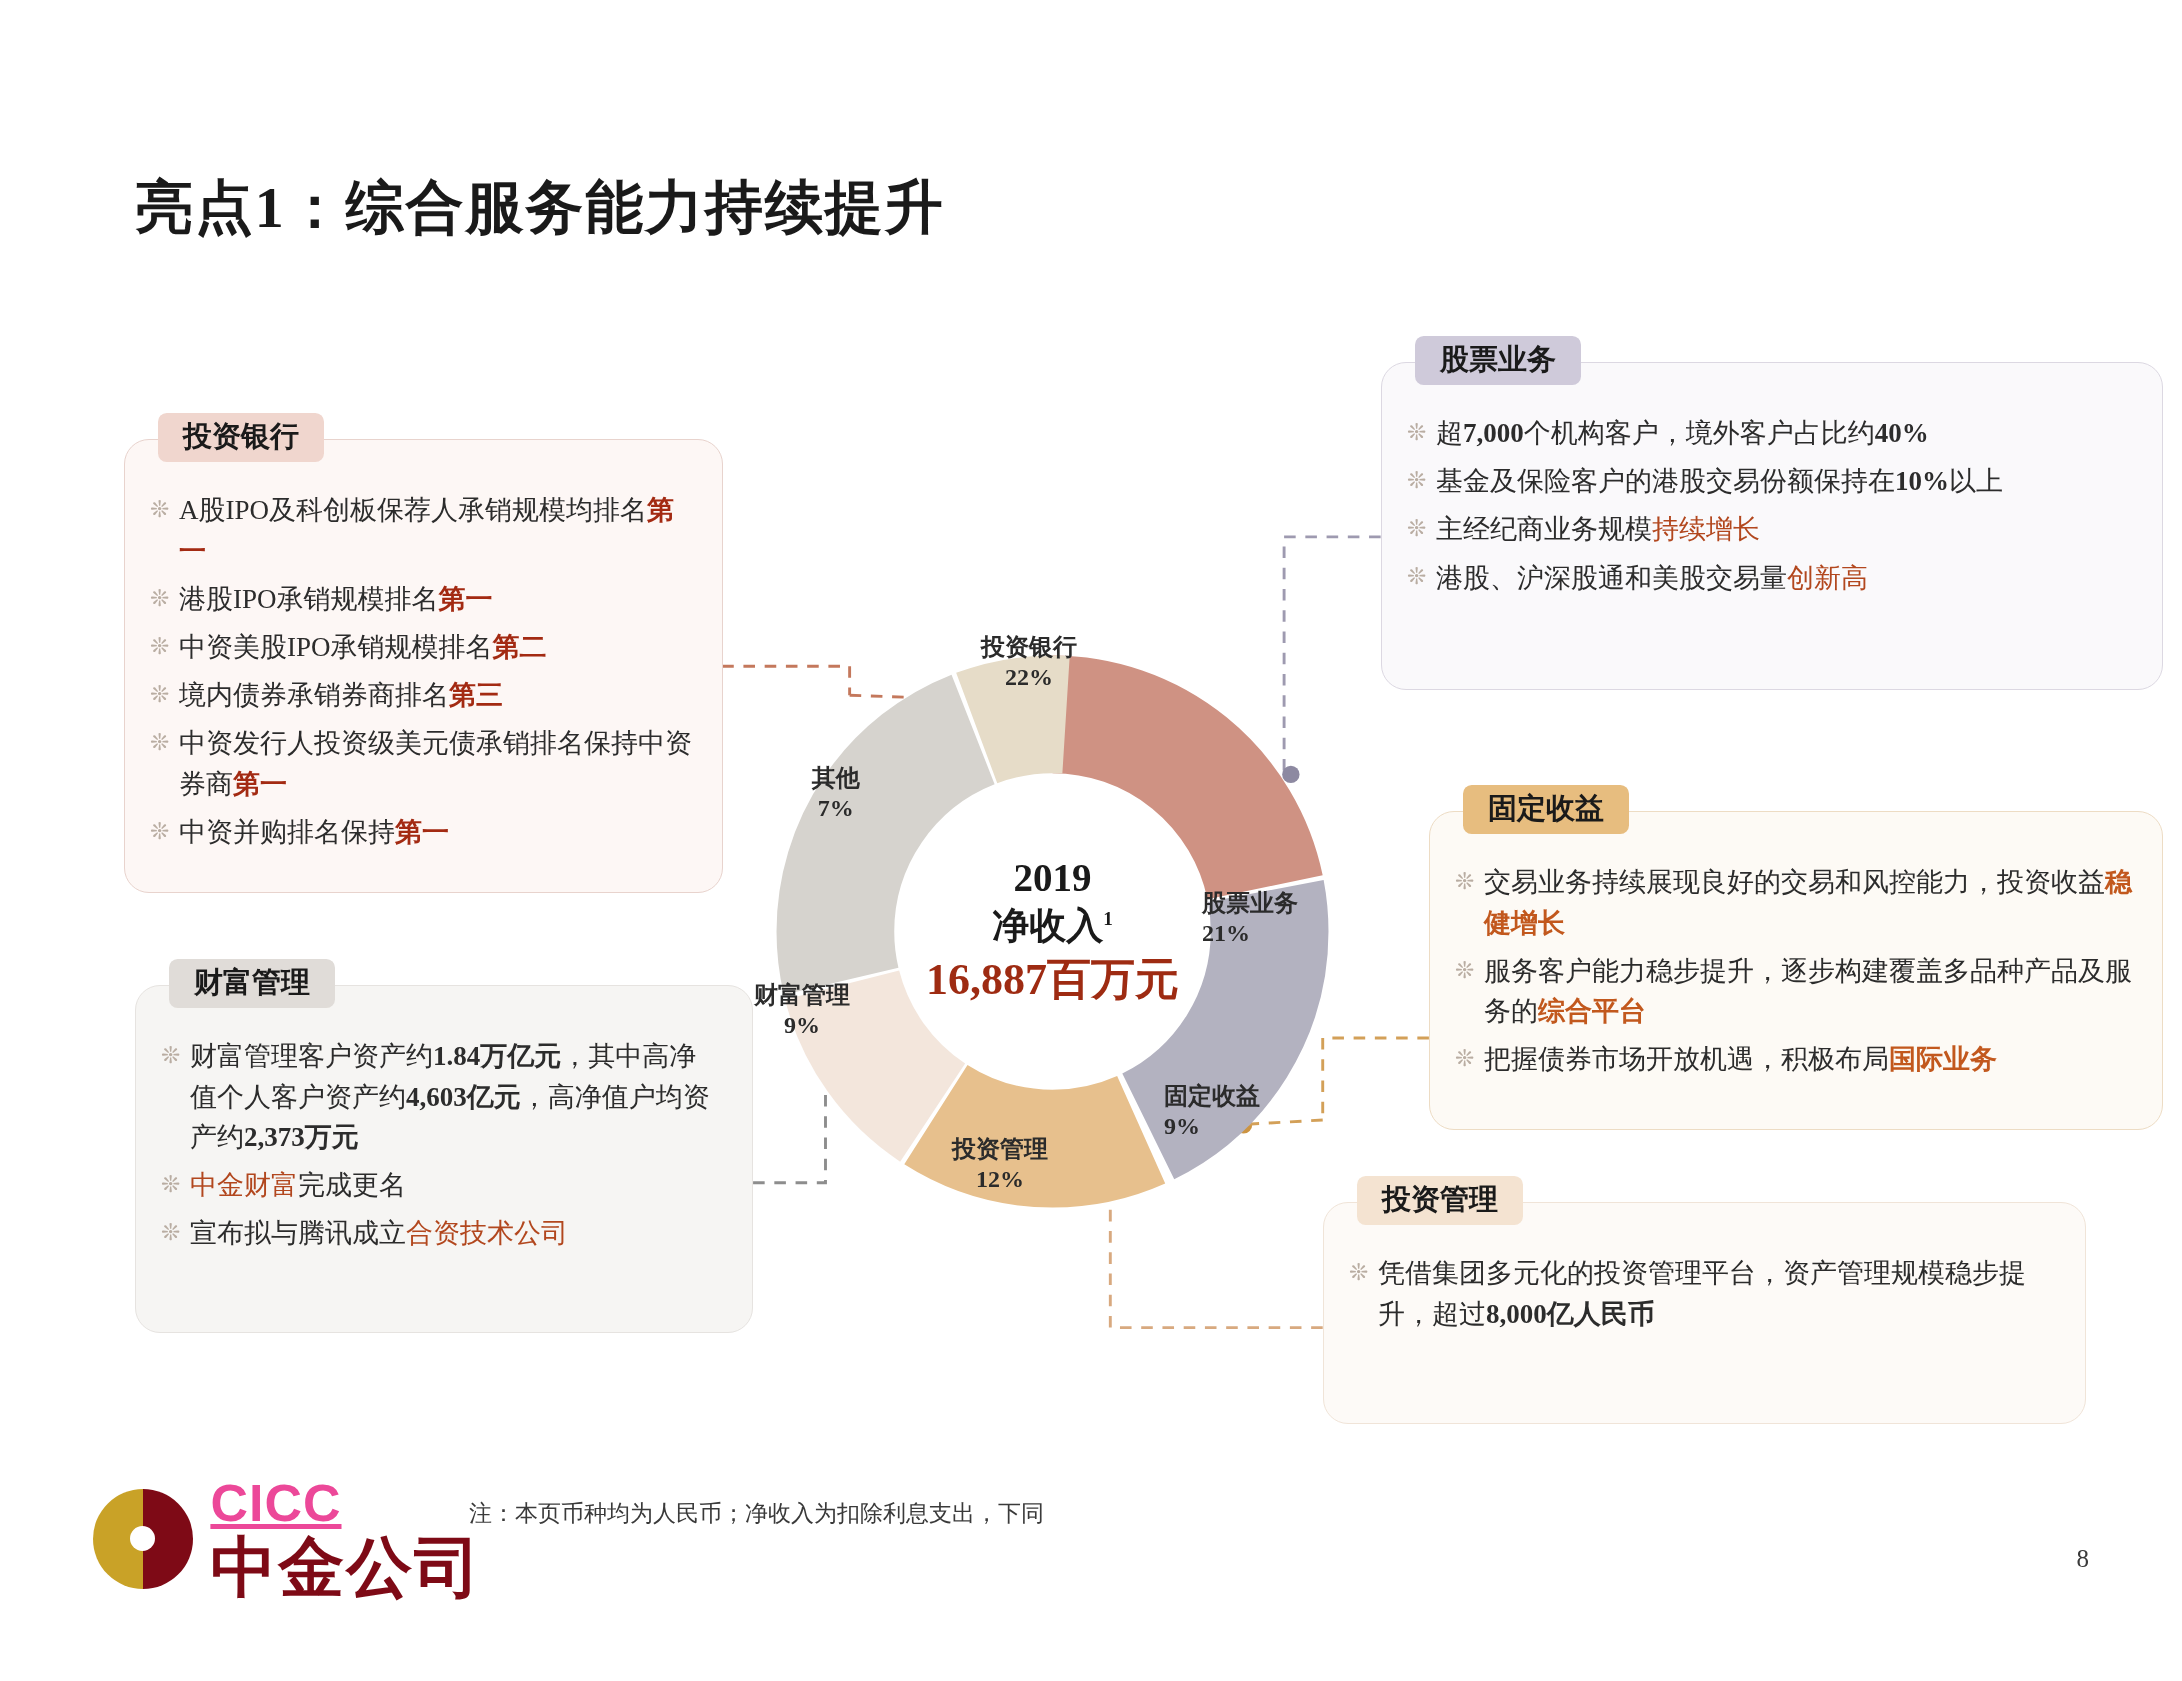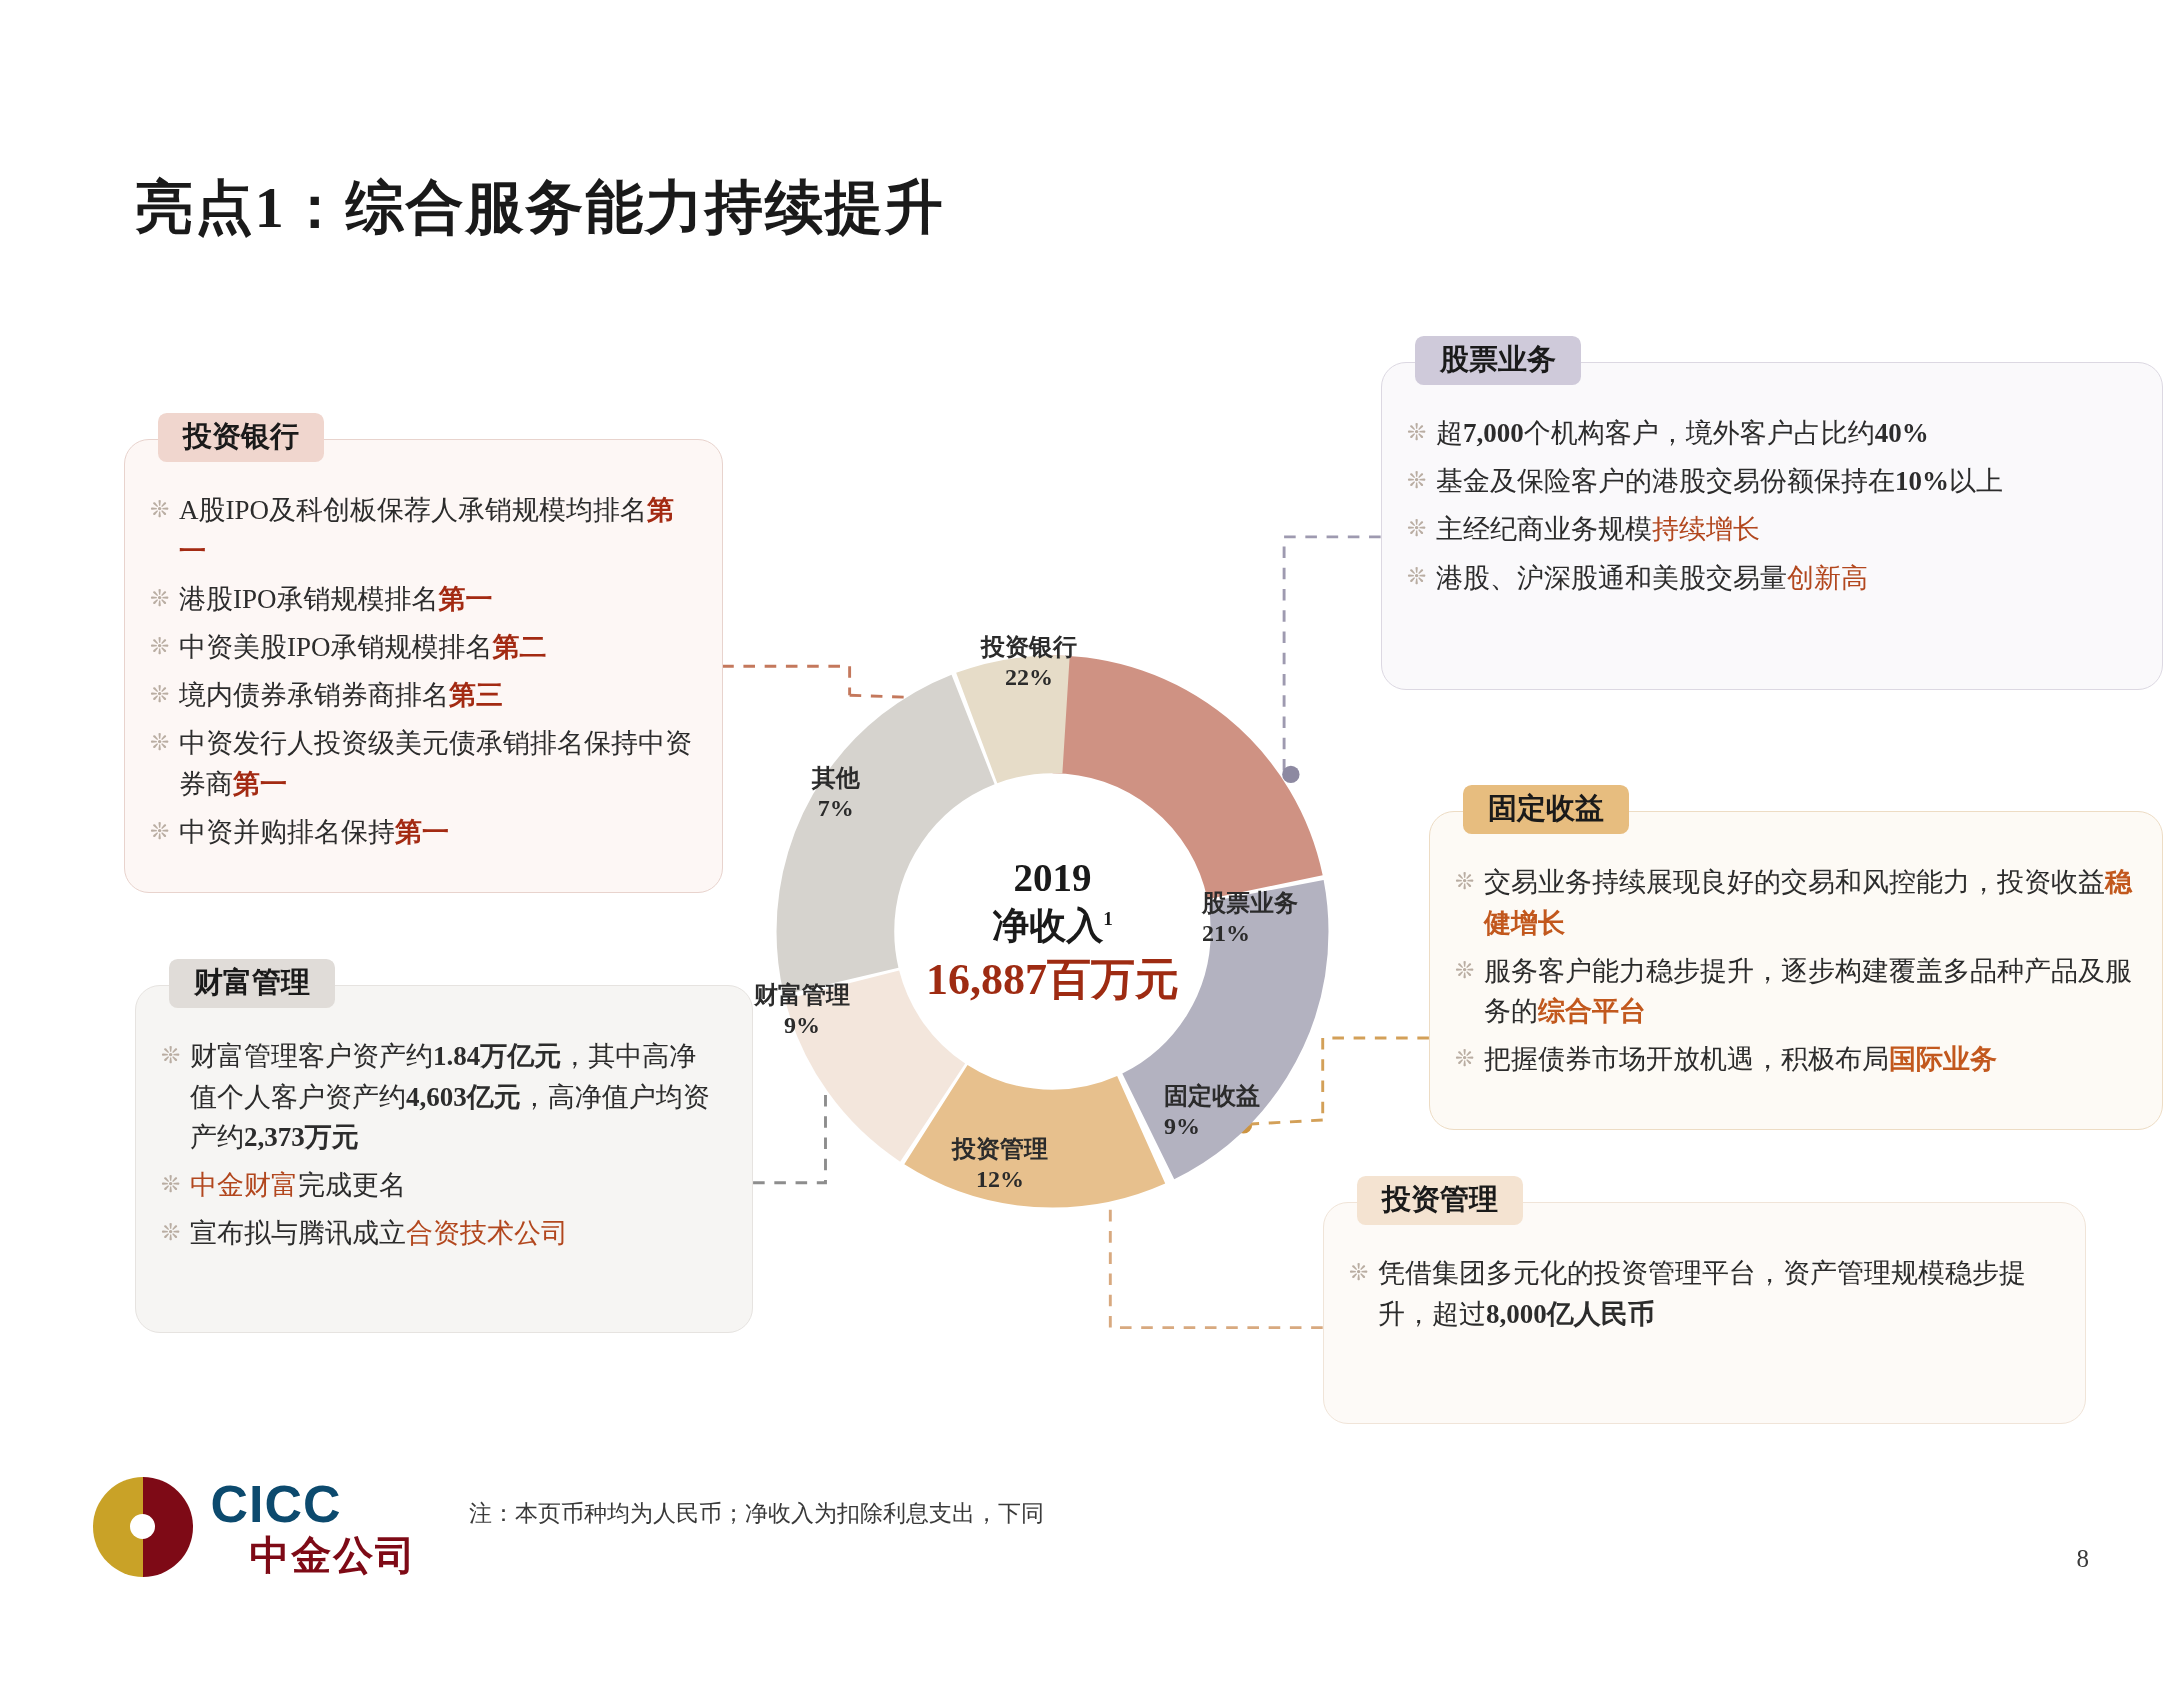--- a/index.html
+++ b/index.html
@@ -207,30 +207,30 @@
     background: #ffffff;
   }
   #logo-text {
     margin-left: 17.4px;
     line-height: 1.0;
   }
   #logo-en {
     font-family: "Liberation Sans", sans-serif;
     font-size: 52px;
     font-weight: bold;
-    color: #0c4a6e;
+    color: #ec4899;
     letter-spacing: 1px;
+    text-decoration: underline;
   }
   #logo-cn {
-    font-size: 40px;
+    font-size: 66px;
     font-weight: bold;
     color: #7e0a16;
     letter-spacing: 1.9px;
     margin-top: 5.8px;
-    margin-left: 39px;
   }
 </style>
 </head>
 <body>
 
 <div id="page-title">亮点1：综合服务能力持续提升</div>
 
 <svg id="connectors" viewBox="0 0 2260 1742" width="2182" height="1682">
 
   <path d="M748 690 L880 690 L880 720" fill="none" stroke="#c4785c" stroke-width="3" stroke-dasharray="12 10"></path>

